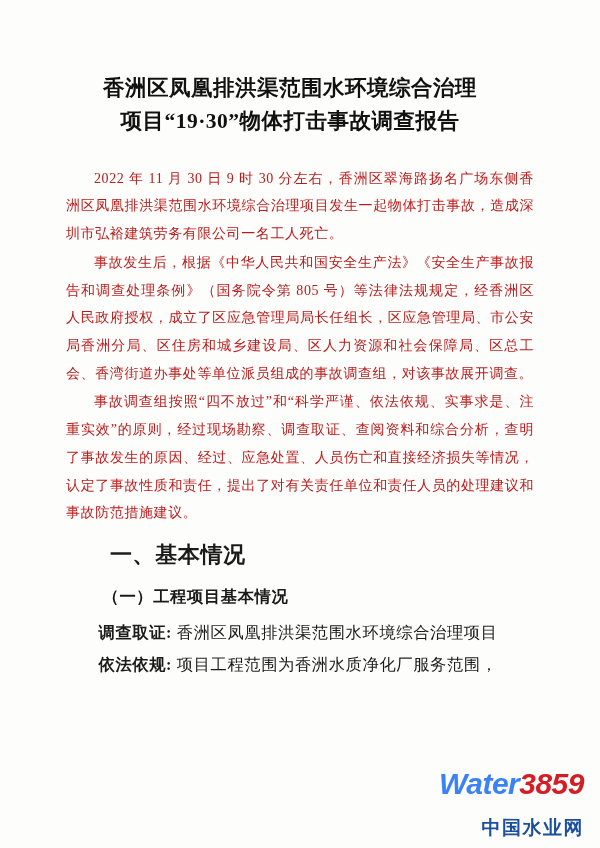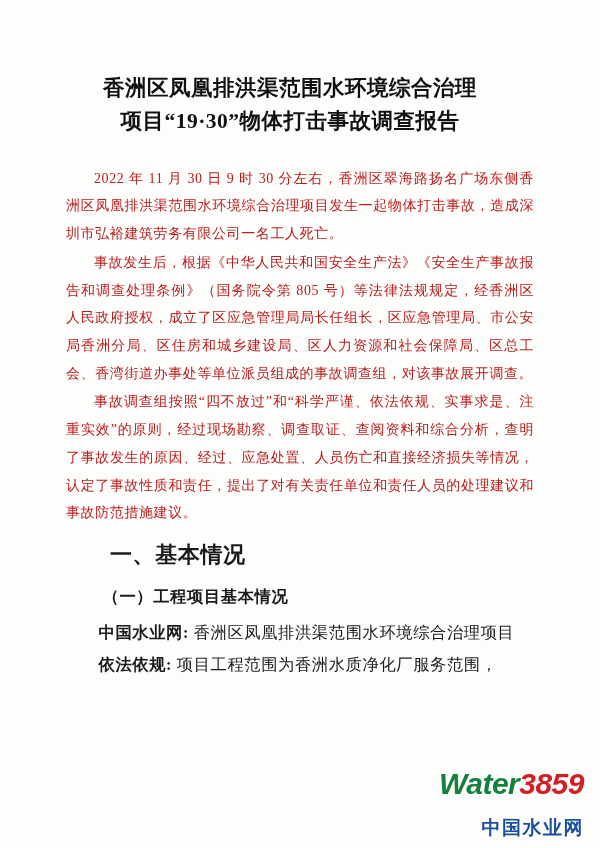--- a/index.html
+++ b/index.html
@@ -87,21 +87,21 @@
   }
   .wm-top {
     font-family: "Liberation Sans", sans-serif;
     font-weight: bold;
     font-style: italic;
     font-size: 30px;
     letter-spacing: -0.5px;
     white-space: nowrap;
   }
   .wm-water {
-    color: #15803d;
+    color: #3b82f6;
   }
   .wm-num {
     color: #d21f26;
   }
   .wm-bottom {
     font-family: "Liberation Sans", sans-serif;
     font-weight: bold;
     font-size: 19px;
     color: #1b4f9c;
     letter-spacing: 1.5px;
@@ -122,21 +122,21 @@
   <div class="body-wrap">
 
     <p class="para">2022 年 11 月 30 日 9 时 30 分左右，香洲区翠海路扬名广场东侧香洲区凤凰排洪渠范围水环境综合治理项目发生一起物体打击事故，造成深圳市弘裕建筑劳务有限公司一名工人死亡。</p>
     <p class="para">事故发生后，根据《中华人民共和国安全生产法》《安全生产事故报告和调查处理条例》（国务院令第 805 号）等法律法规规定，经香洲区人民政府授权，成立了区应急管理局局长任组长，区应急管理局、市公安局香洲分局、区住房和城乡建设局、区人力资源和社会保障局、区总工会、香湾街道办事处等单位派员组成的事故调查组，对该事故展开调查。</p>
     <p class="para">事故调查组按照“四不放过”和“科学严谨、依法依规、实事求是、注重实效”的原则，经过现场勘察、调查取证、查阅资料和综合分析，查明了事故发生的原因、经过、应急处置、人员伤亡和直接经济损失等情况，认定了事故性质和责任，提出了对有关责任单位和责任人员的处理建议和事故防范措施建议。</p>
 
     <p class="heading1">一、基本情况</p>
     <p class="heading2">（一）工程项目基本情况</p>
 
     <p class="kv">
-      <span class="k">中国水业网:</span>
+      <span class="k">调查取证:</span>
       <span class="v">香洲区凤凰排洪渠范围水环境综合治理项目</span>
     </p>
     <p class="kv">
       <span class="k">依法依规:</span>
       <span class="v">项目工程范围为香洲水质净化厂服务范围，</span>
     </p>
 
   </div>
 
   <div class="watermark">

